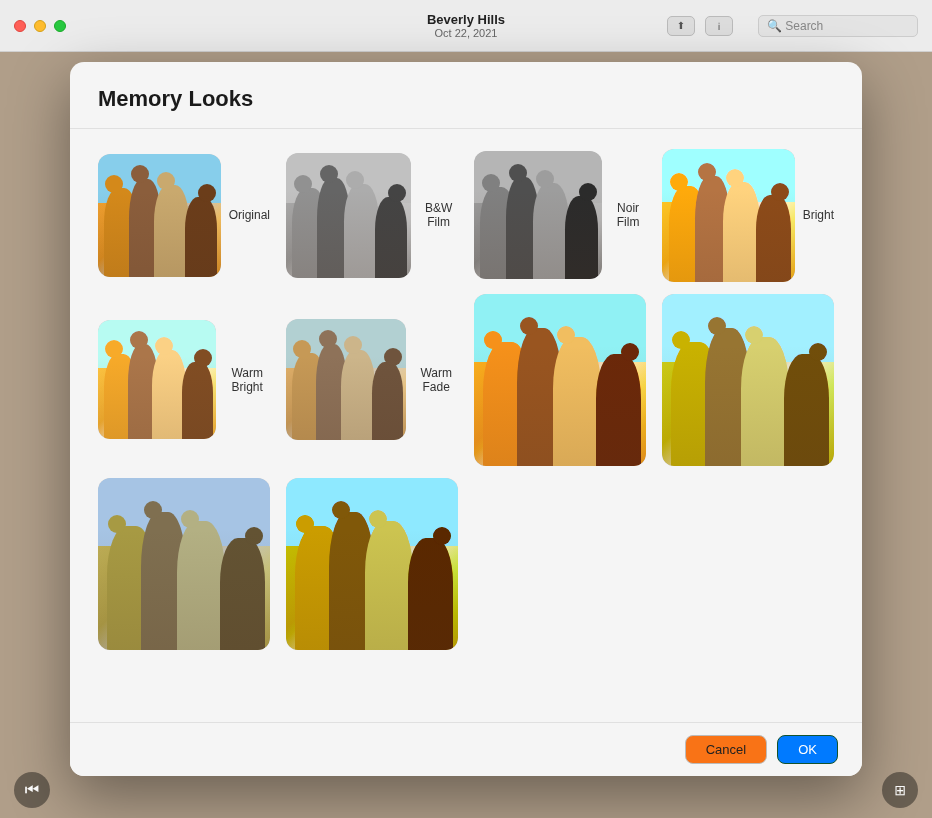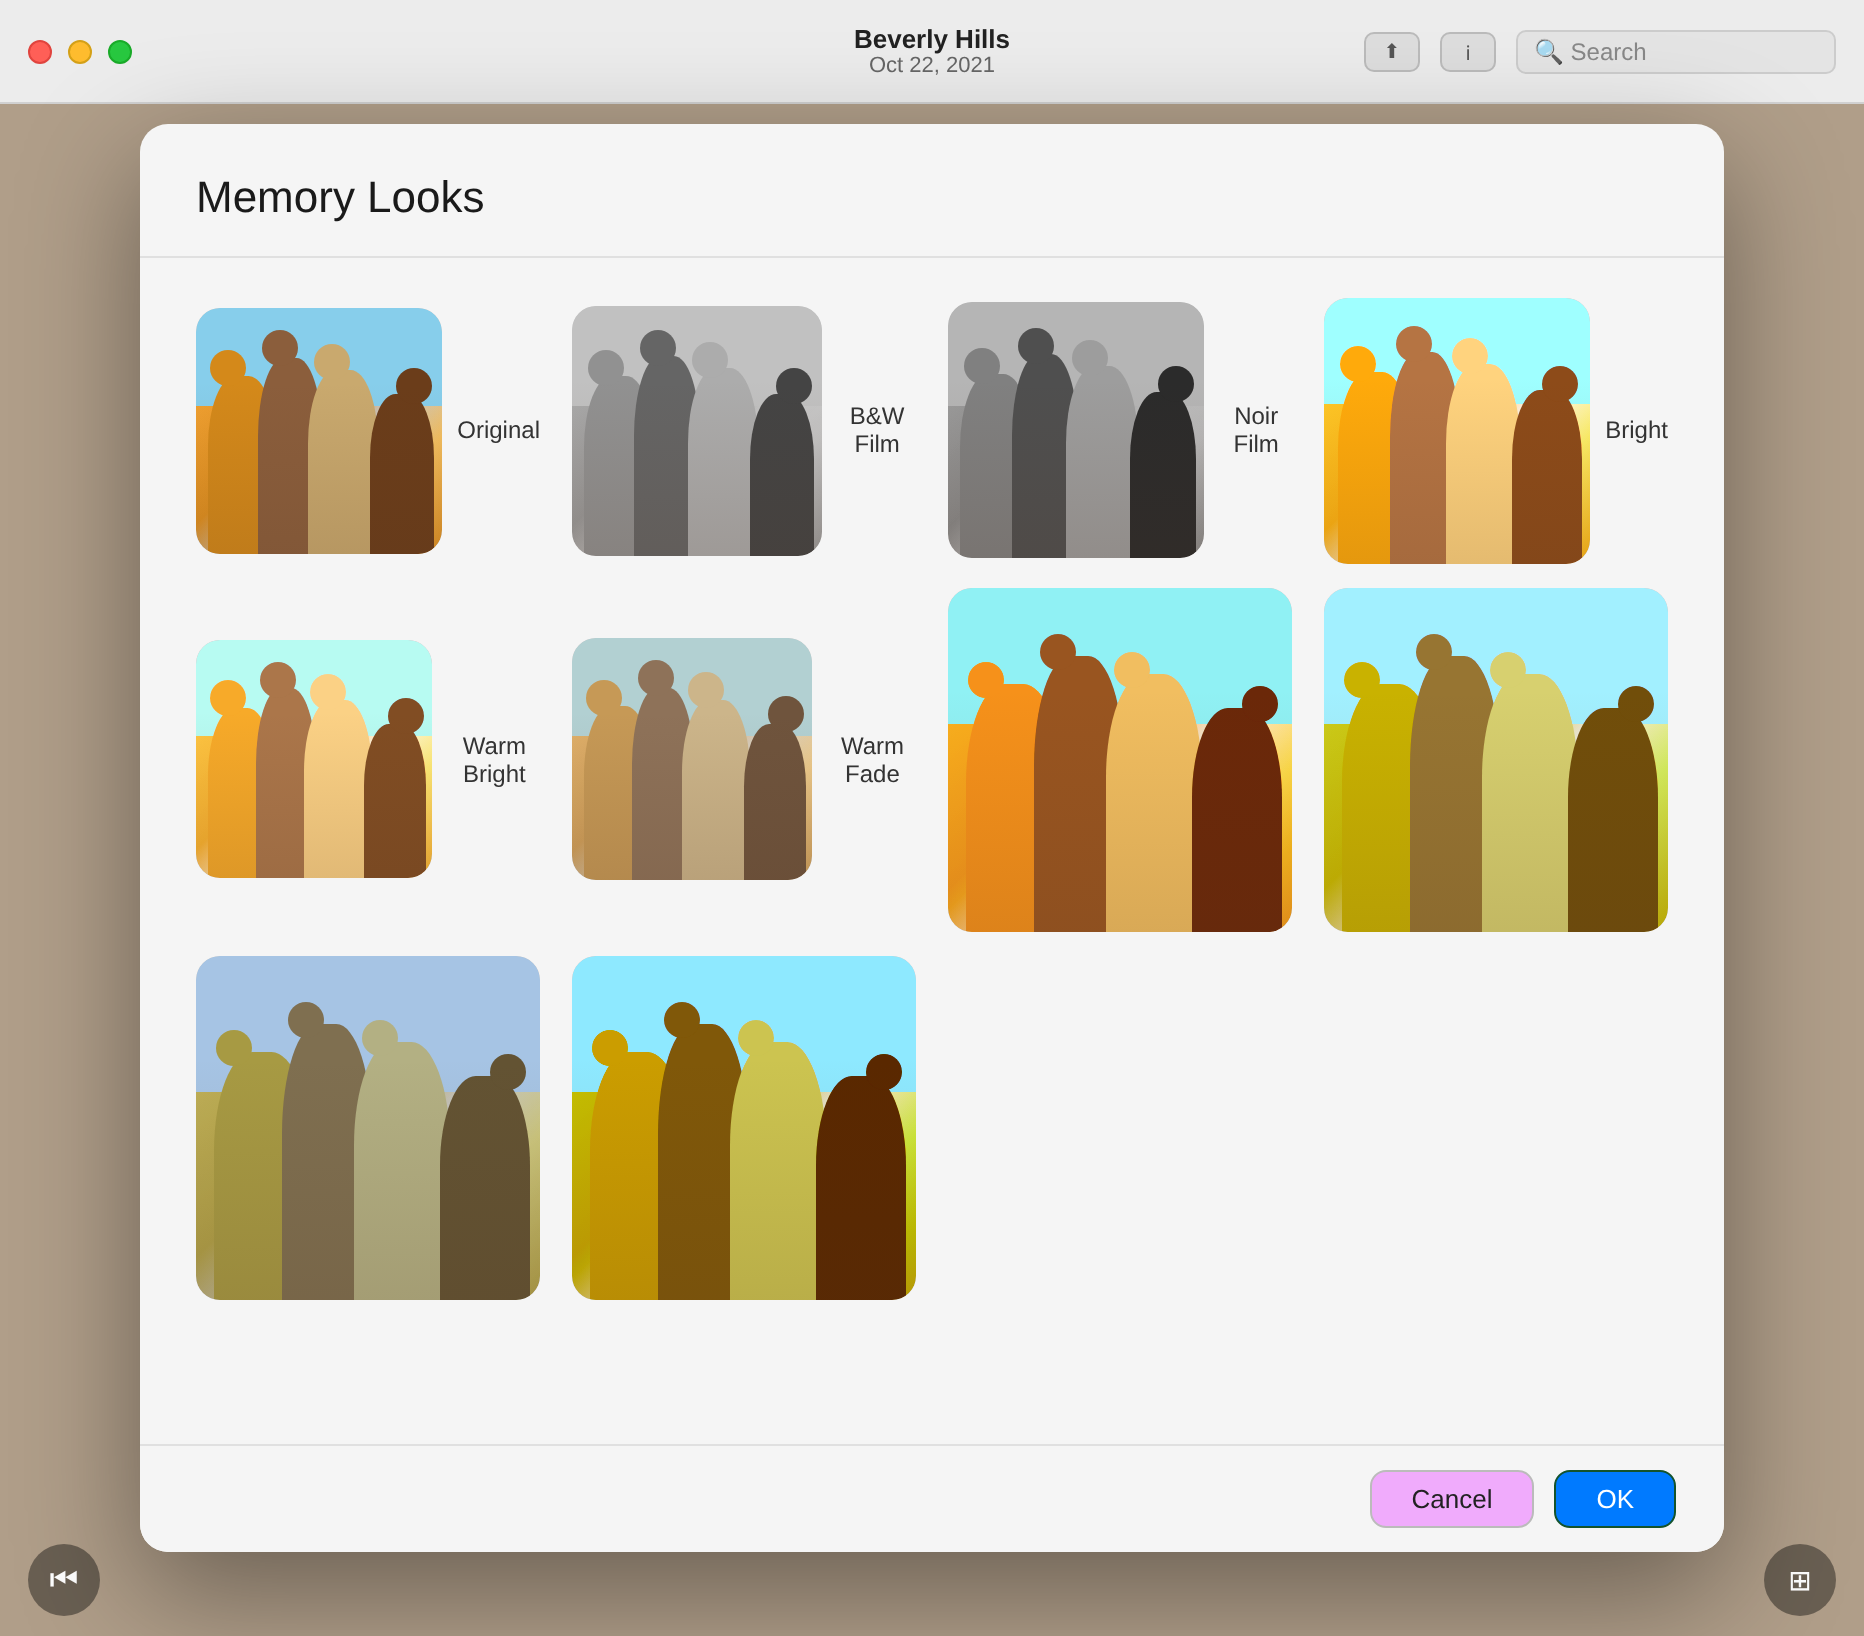--- a/index.html
+++ b/index.html
@@ -86,20 +86,21 @@
       width: 160px;
       height: 22px;
       border-radius: 5px;
       background: #e4e4e4;
       border: 1px solid #ccc;
       padding: 0 8px;
       font-size: 12px;
       color: #888;
       display: flex;
       align-items: center;
+      margin-left: 15px;
     }
 
     
     .bg-overlay {
       position: absolute;
       top: 52px; left: 0; right: 0; bottom: 0;
       background: rgba(160, 140, 120, 0.6);
     }
 
     
@@ -153,21 +154,21 @@
       overflow: hidden;
     }
 
     .modal-header {
       padding: 24px 28px 16px;
       border-bottom: 1px solid #e0e0e0;
     }
 
     .modal-title {
       font-size: 22px;
-      font-weight: 400;
+      font-weight: 700;
       color: #1a1a1a;
     }
 
     .modal-body {
       flex: 1;
       overflow-y: auto;
       padding: 20px 28px;
     }
 
     .looks-grid {
@@ -239,21 +240,21 @@
       background: #f5f5f5;
     }
 
     .btn {
       padding: 6px 20px;
       border-radius: 8px;
       font-size: 13px;
       font-weight: 500;
       cursor: pointer;
       border: 1px solid #bbb;
-      background: #f0abfc;
+      background: #f97316;
       color: #222;
     }
 
     .btn-primary {
       background: #007aff;
       color: white;
       border: 1px solid #14532d;
     }
 
     

